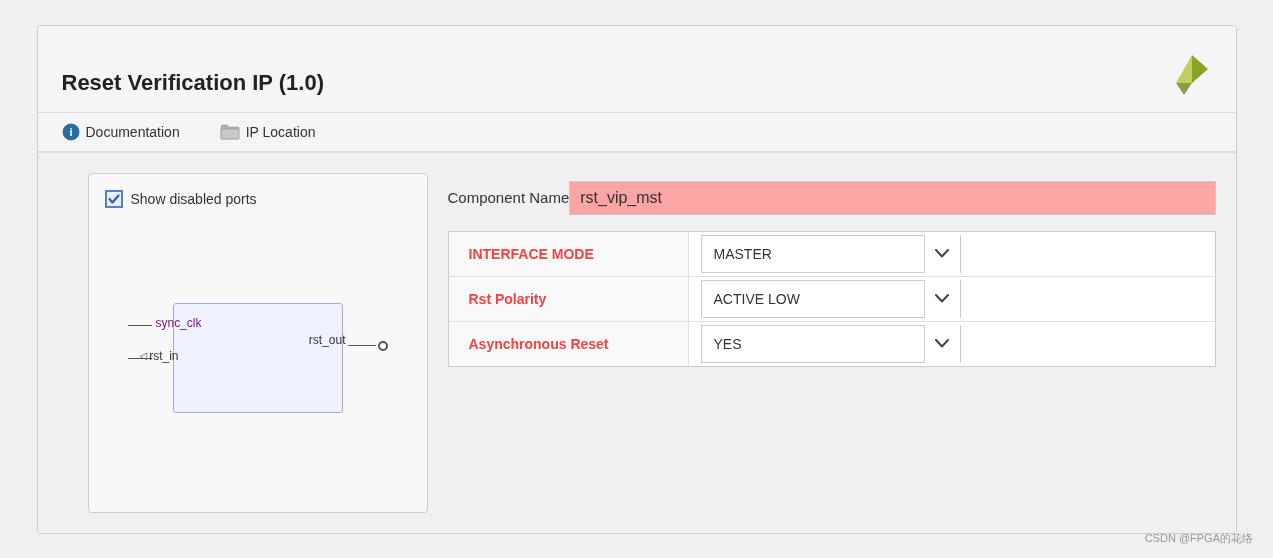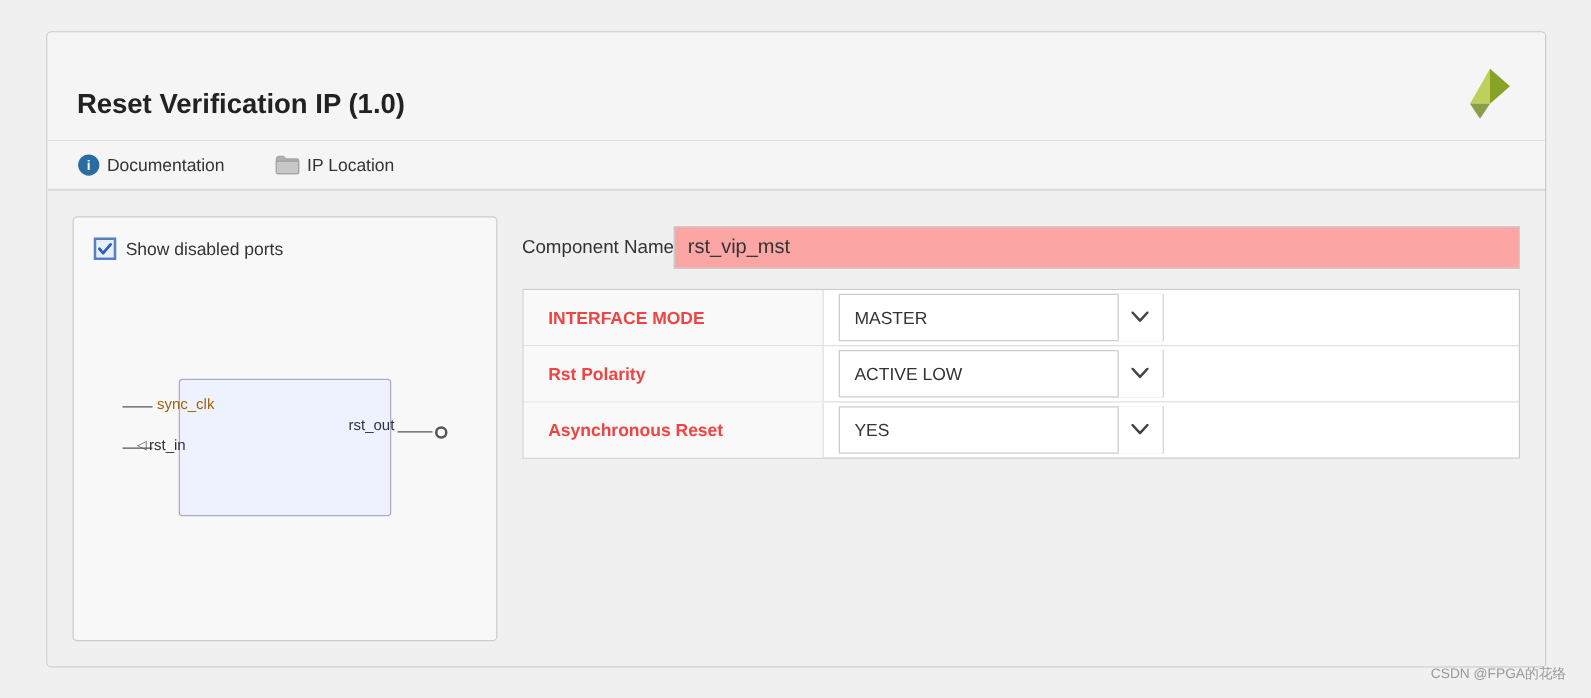--- a/index.html
+++ b/index.html
@@ -71,20 +71,21 @@
     
     .left-panel {
       width: 340px;
       background: #f8f8f8;
       border: 1px solid #ccc;
       border-radius: 4px;
       padding: 16px;
       display: flex;
       flex-direction: column;
       gap: 12px;
+      margin-left: 30px;
     }
     .show-disabled {
       display: flex;
       align-items: center;
       gap: 8px;
       font-size: 14px;
       color: #333;
     }
     .checkbox-custom {
       width: 18px;
@@ -160,21 +161,21 @@
     }
     .port-label-right {
       font-size: 12px;
       color: #333;
       position: absolute;
       right: 42px;
       top: 40px;
     }
     .port-label-left-1 {
       font-size: 12px;
-      color: #a16207;
+      color: #701a75;
       position: absolute;
       left: 28px;
       top: 23px;
     }
     .port-label-left-2 {
       font-size: 12px;
       color: #333;
       position: absolute;
       left: 12px;
       top: 56px;

